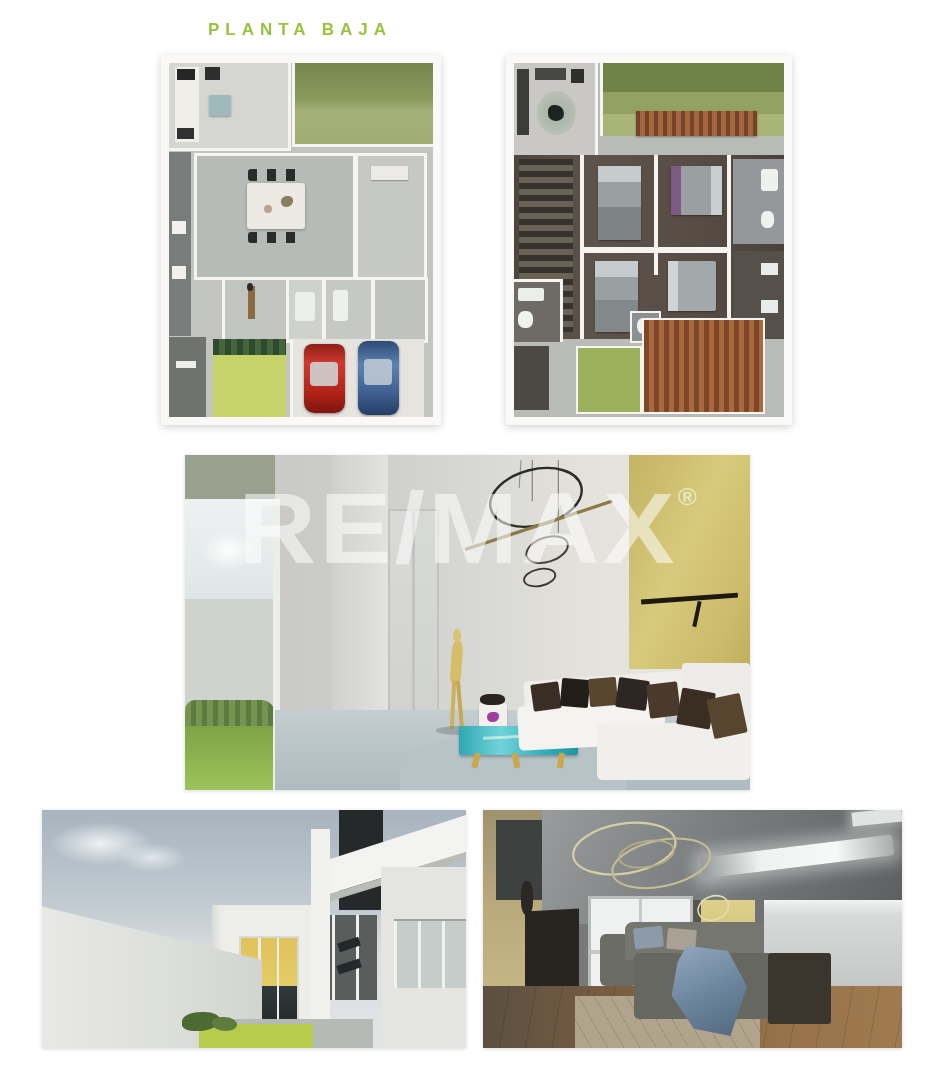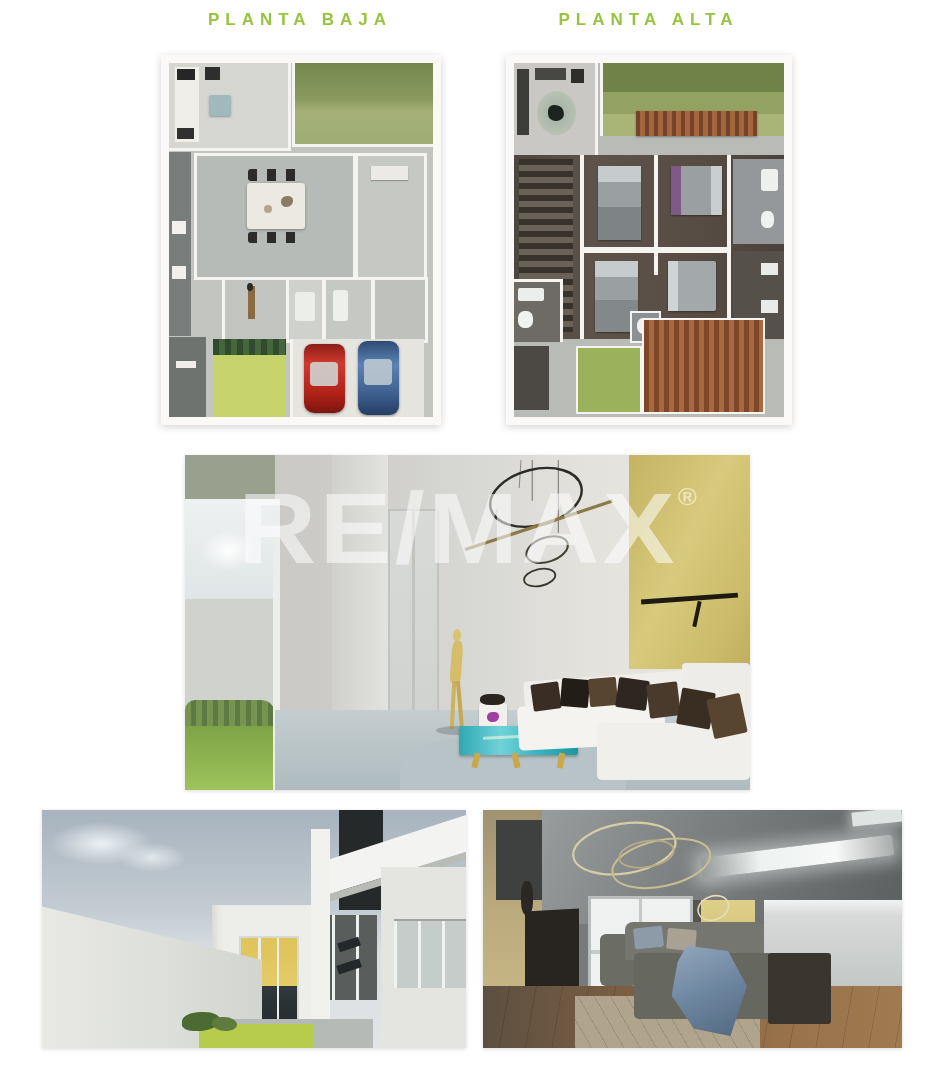--- a/index.html
+++ b/index.html
@@ -1,38 +1,37 @@
 <!DOCTYPE html>
 <html><head>
 <meta charset="utf-8">
 <style>
   html,body{margin:0;padding:0;background:#fff;}
   .canvas{position:relative;width:942px;height:1080px;background:#fff;overflow:hidden;
           font-family:"Liberation Sans", sans-serif;}
   .abs{position:absolute;}
-  .plan-title{position:absolute;top:10px;font-weight:bold;font-size:17px;letter-spacing:6px;
+  .plan-title{position:absolute;top:20px;font-weight:bold;font-size:17px;letter-spacing:6px;
               text-align:center;white-space:nowrap;}
   .plan-card{position:absolute;top:55px;background:#faf9f7;padding:8px;
              box-shadow:0 2px 8px rgba(0,0,0,.18);}
   .plan{position:relative;width:100%;height:100%;background:#c2c4c0;overflow:hidden;}
   .render{position:absolute;overflow:hidden;box-shadow:0 1px 4px rgba(0,0,0,.15);}
   .wallline{background:#f6f4f0;}
   .watermark{position:absolute;left:0;right:0;top:7%;text-align:center;z-index:50;
              font-weight:800;font-size:100px;letter-spacing:3px;opacity:.55;
              transform:scaleX(1.08);line-height:1;}
   .watermark sup{font-size:24px;vertical-align:58px;letter-spacing:0;}
   svg{display:block;}
 </style>
 </head>
 <body>
 
 <div class="canvas">
 
   <div class="plan-title" style="left: 160px; width: 280px; color: rgb(151, 196, 62);">PLANTA BAJA</div>
-  <div class="plan-title" style="left: 505px; width: 287px; color: rgb(151, 196, 62);">PLANTA ALTA</div>
 
   <div class="plan-card" style="left:161px;width:264px;height:354px;">
     <div class="plan">
 
       <div class="abs" style="left:0;top:0;width:45%;height:24%;background:#d5d5d1;border-right:3px solid #f6f4f0;border-bottom:3px solid #f6f4f0;">
         <div class="abs" style="left:4%;top:4%;width:22%;height:90%;background:#efeee9;box-shadow:inset 0 0 0 1px #d8d6d0;"></div>
         <div class="abs" style="left:7%;top:7%;width:15%;height:13%;background:#262626;"></div>
         <div class="abs" style="left:30%;top:5%;width:13%;height:15%;background:#2e2e2e;"></div>
         <div class="abs" style="left:7%;top:76%;width:14%;height:14%;background:#303030;"></div>
         <div class="abs" style="left:34%;top:38%;width:18%;height:24%;background:#9fb9bd;border-radius:2px;box-shadow:0 1px 2px rgba(0,0,0,.3);"></div>

